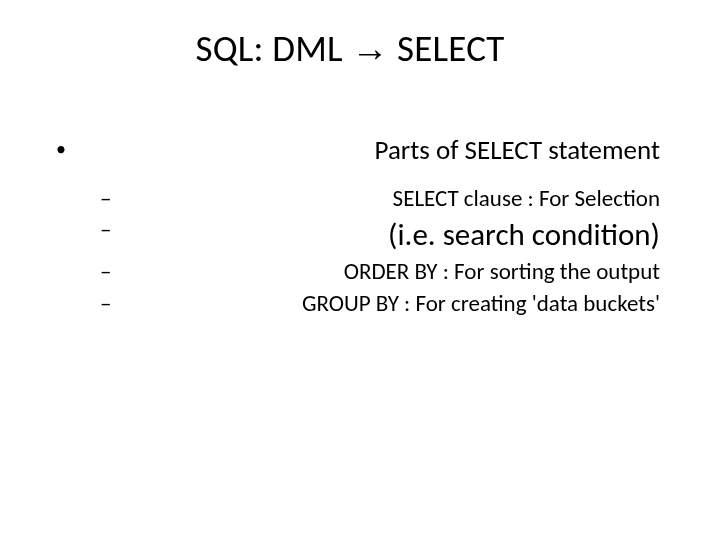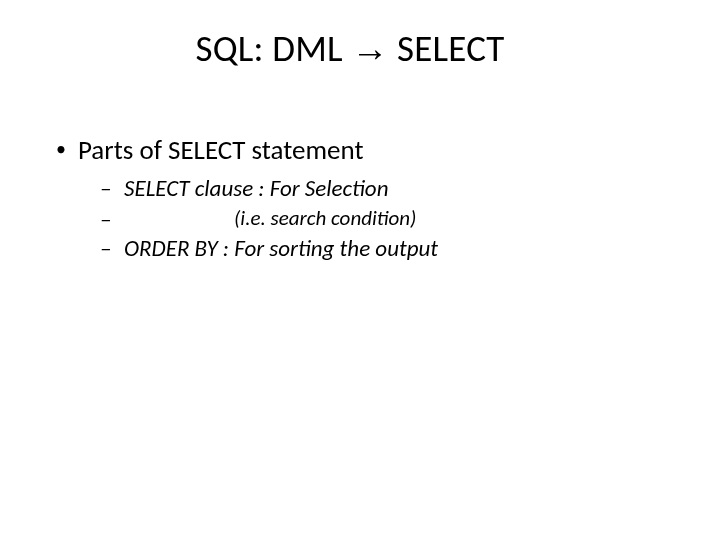--- a/index.html
+++ b/index.html
@@ -26,60 +26,60 @@
     margin-bottom: 62px;
     letter-spacing: 0.2px;
   }
   .arrow {
     font-family: Arial, sans-serif;
   }
   ul.level1 {
     list-style: none;
     padding: 0;
     margin: 0 0 0 10px;
+    text-align: right;
   }
   ul.level1 > li {
     font-size: 27px;
     font-weight: 400;
     position: relative;
     padding-left: 28px;
     margin-bottom: 10px;
   }
   ul.level1 > li::before {
     content: "•";
     position: absolute;
     left: 6px;
     top: 0;
     font-size: 20px;
     line-height: 32px;
   }
   ul.level2 {
     list-style: none;
     padding: 0;
-    margin: 8px 0 0 22px;
-    font-style: italic;
+    margin: 18px 0 0 22px;
   }
   ul.level2 > li {
     font-size: 23px;
     font-weight: 400;
     position: relative;
     padding-left: 24px;
     line-height: 1.28;
     margin-bottom: 2px;
   }
   ul.level2 > li::before {
     content: "–";
     position: absolute;
     left: 0;
     top: 0;
   }
   .continuation {
     display: block;
     padding-left: 110px;
-    font-size: 21px;
+    font-size: 31px;
     line-height: 1.28;
   }
 </style>
 </head>
 <body>
 
 <div class="slide">
 
   <div class="title">
     <span>SQL: DML </span><span class="arrow">→</span><span> SELECT</span>
@@ -87,17 +87,18 @@
 
   <ul class="level1">
     <li>
       <span>Parts of SELECT statement</span>
       <ul class="level2">
         <li><span>SELECT clause : For Selection</span></li>
         <li>
           <span class="continuation">(i.e. search condition)</span>
         </li>
         <li><span>ORDER BY : For sorting the output</span></li>
+        <li><span>GROUP BY : For creating 'data buckets'</span></li>
       </ul>
     </li>
   </ul>
 
 </div>
 
 </body></html>

